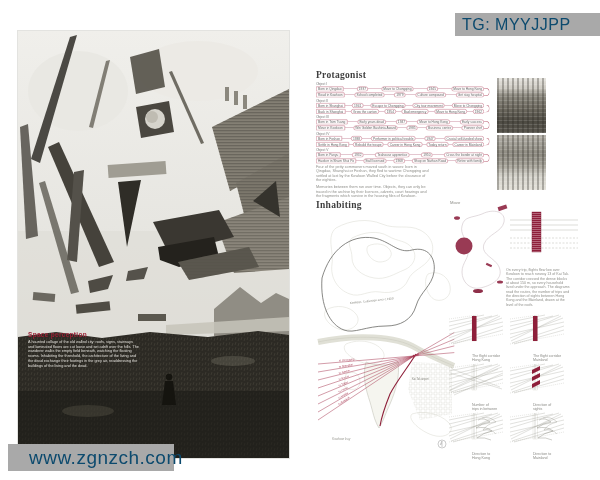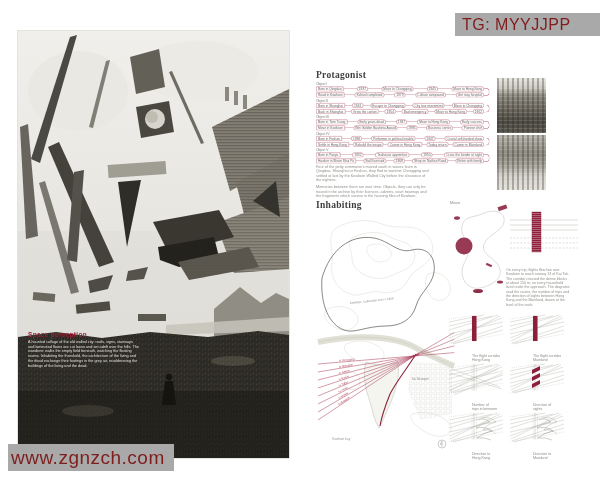--- a/index.html
+++ b/index.html
@@ -1,22 +1,22 @@
 <!DOCTYPE html>
 <html><head>
 <meta charset="utf-8">
 <style>
   html,body{margin:0;padding:0;}
   body{width:600px;height:480px;position:relative;background:#ffffff;overflow:hidden;
        font-family:"Liberation Sans",sans-serif;}
 
   
-  .wm{position:absolute;background:#a9a9a9;color:#7f1d1d;box-sizing:border-box;letter-spacing:.5px;}
+  .wm{position:absolute;background:#a9a9a9;color:#0c4a6e;box-sizing:border-box;letter-spacing:.5px;}
   #wm-top{left:455px;top:13px;width:145px;height:23px;font-size:16px;line-height:23px;padding-left:7px;}
-  #wm-bottom{left:8px;top:444px;width:166px;height:27px;font-size:19px;line-height:27px;padding-left:3px;z-index:30;}
+  #wm-bottom{left:8px;top:444px;width:166px;height:27px;font-size:19px;line-height:27px;padding-left:21px;z-index:30;}
 
   
   #poster{position:absolute;left:18px;top:31px;width:271px;height:427px;box-shadow:0 0 0 1px #e3e3e0;}
   #poster svg{position:absolute;left:0;top:0;}
   .poster-text{position:absolute;left:10px;top:300px;width:112px;z-index:5;}
   .poster-heading{font-weight:bold;font-size:6.5px;color:#9c2136;letter-spacing:.3px;margin-bottom:2px;}
   .poster-body{font-size:3.8px;line-height:1.25;color:#e2e0da;}
 
   
   #right-panel{position:absolute;left:314px;top:70px;width:286px;height:400px;}

